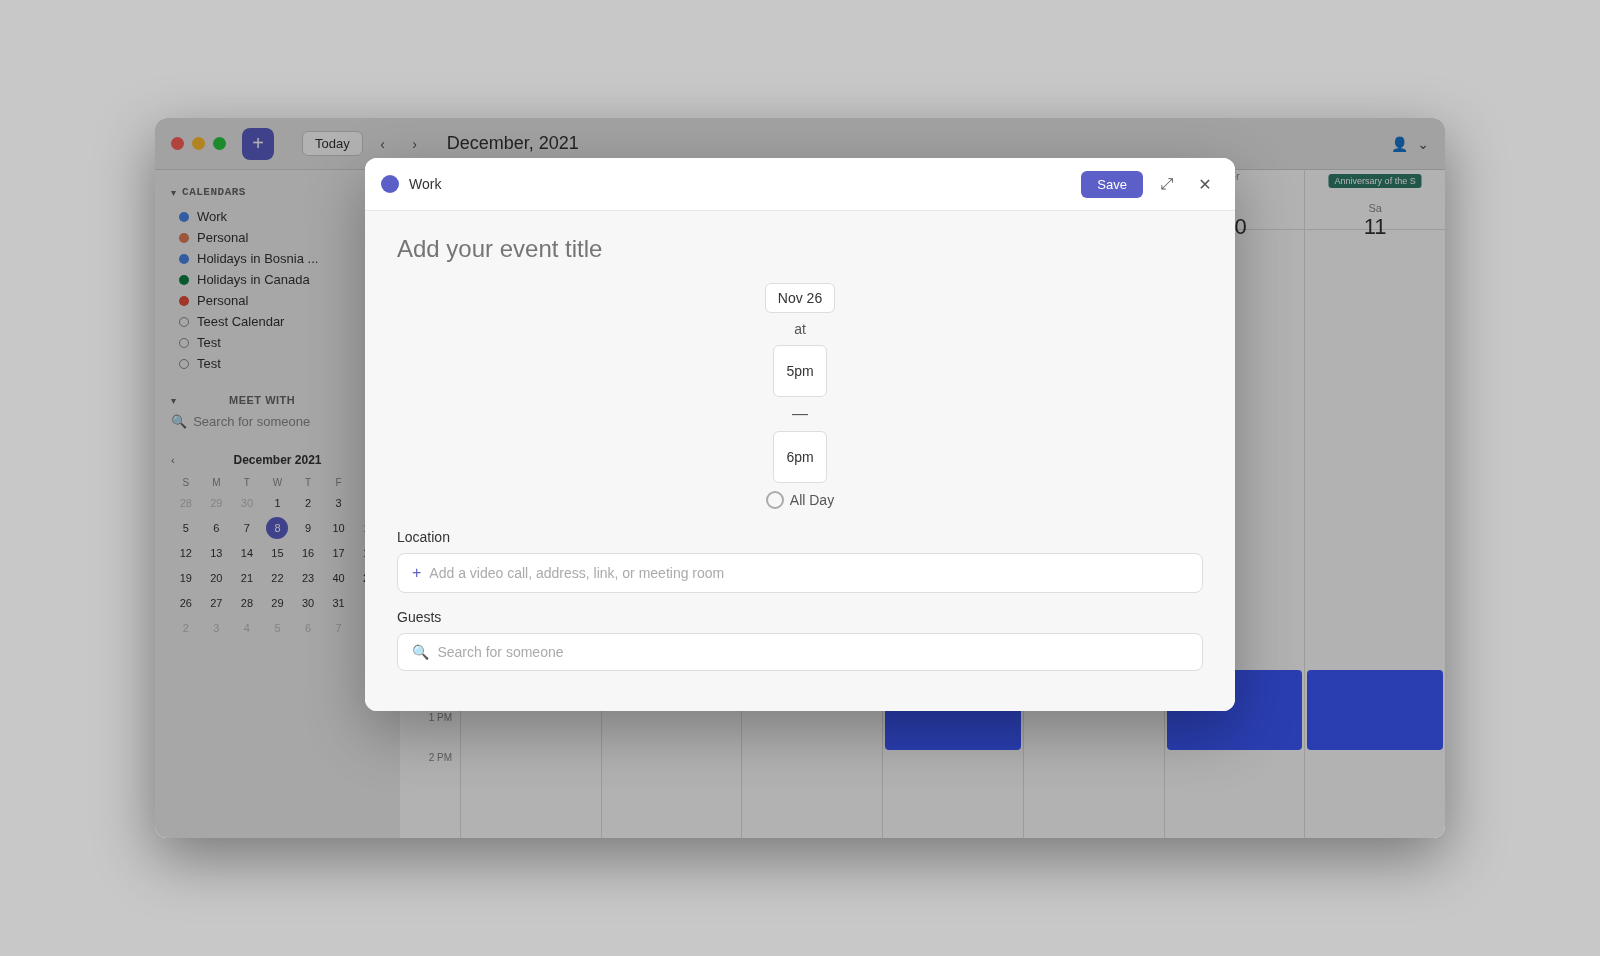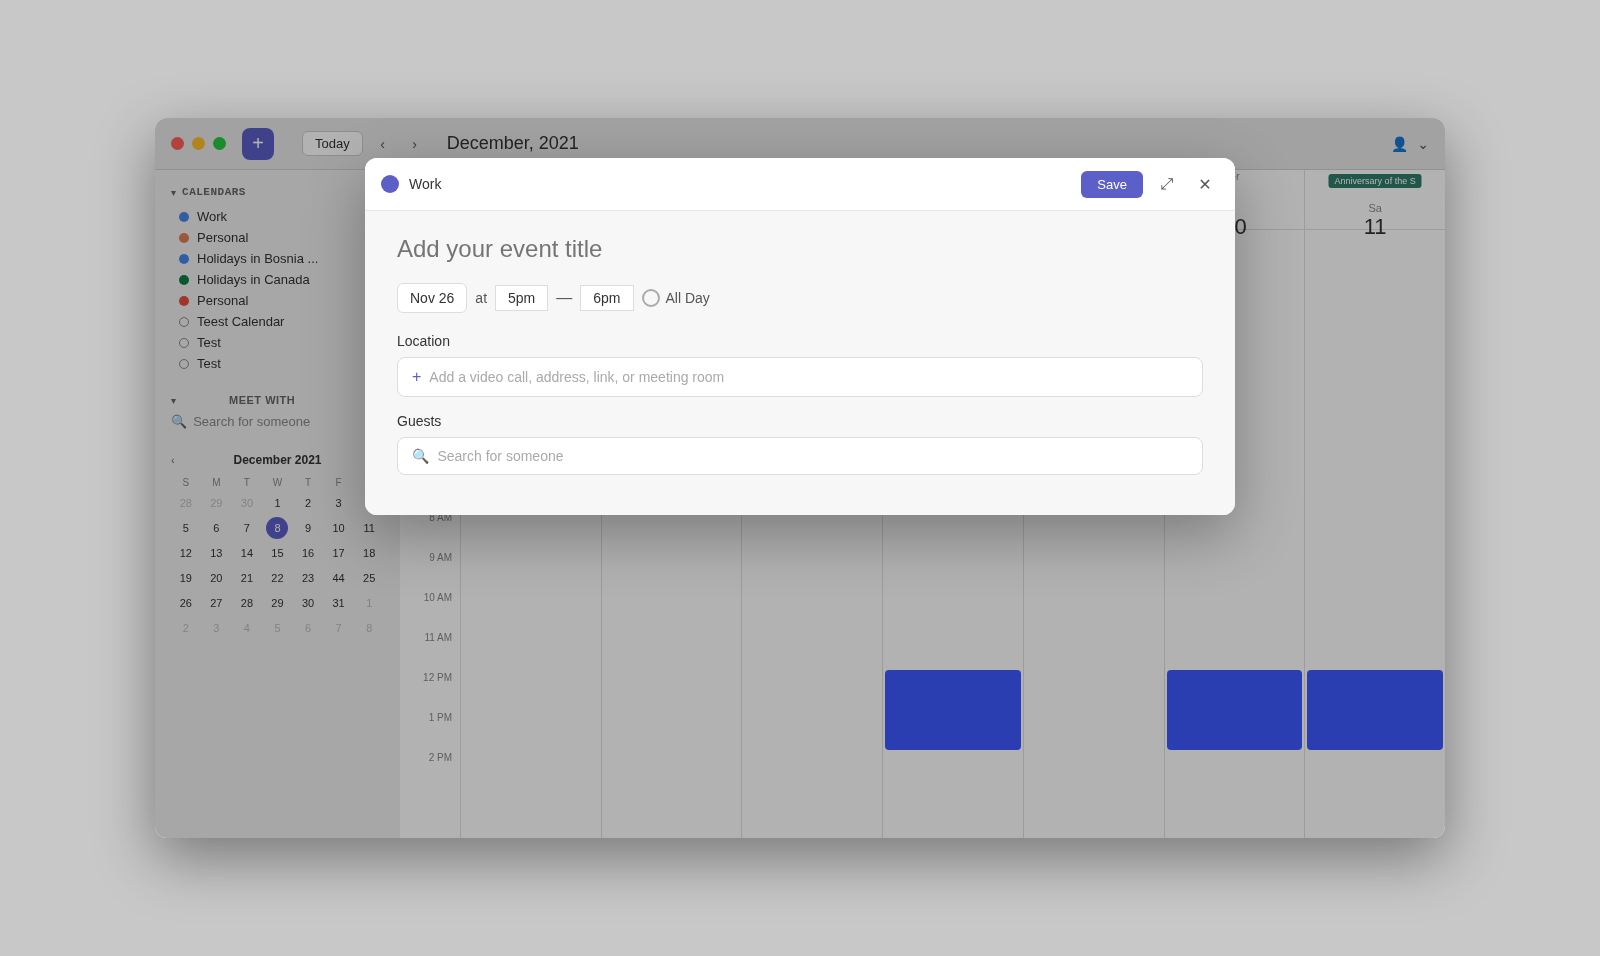--- a/index.html
+++ b/index.html
@@ -380,39 +380,40 @@
       border: none;
       outline: none;
       width: 100%;
       margin-bottom: 20px;
     }
     .date-time-row {
       display: flex;
       align-items: center;
       gap: 8px;
       margin-bottom: 20px;
+      flex-direction: column;
     }
     .date-pill {
       background: white;
       border: 1px solid #ddd;
       border-radius: 6px;
       padding: 6px 12px;
       font-size: 14px;
       color: #333;
       cursor: pointer;
     }
     .at-label {
       font-size: 14px;
       color: #555;
     }
     .time-pill {
       background: white;
       border: 1px solid #ddd;
-      border-radius: 0;
-      padding: 4px 12px;
+      border-radius: 6px;
+      padding: 17px 12px;
       font-size: 14px;
       color: #333;
       cursor: pointer;
     }
     .dash {
       font-size: 16px;
       color: #555;
     }
     .all-day-row {
       display: flex;
@@ -594,21 +595,21 @@
           <div class="mini-cal-day">15</div>
           <div class="mini-cal-day">16</div>
           <div class="mini-cal-day">17</div>
           <div class="mini-cal-day">18</div>
 
           <div class="mini-cal-day">19</div>
           <div class="mini-cal-day">20</div>
           <div class="mini-cal-day">21</div>
           <div class="mini-cal-day">22</div>
           <div class="mini-cal-day">23</div>
-          <div class="mini-cal-day">44</div>
+          <div class="mini-cal-day">40</div>
           <div class="mini-cal-day">25</div>
 
           <div class="mini-cal-day">26</div>
           <div class="mini-cal-day">27</div>
           <div class="mini-cal-day">28</div>
           <div class="mini-cal-day">29</div>
           <div class="mini-cal-day">30</div>
           <div class="mini-cal-day">31</div>
           <div class="mini-cal-day other-month">1</div>
 

